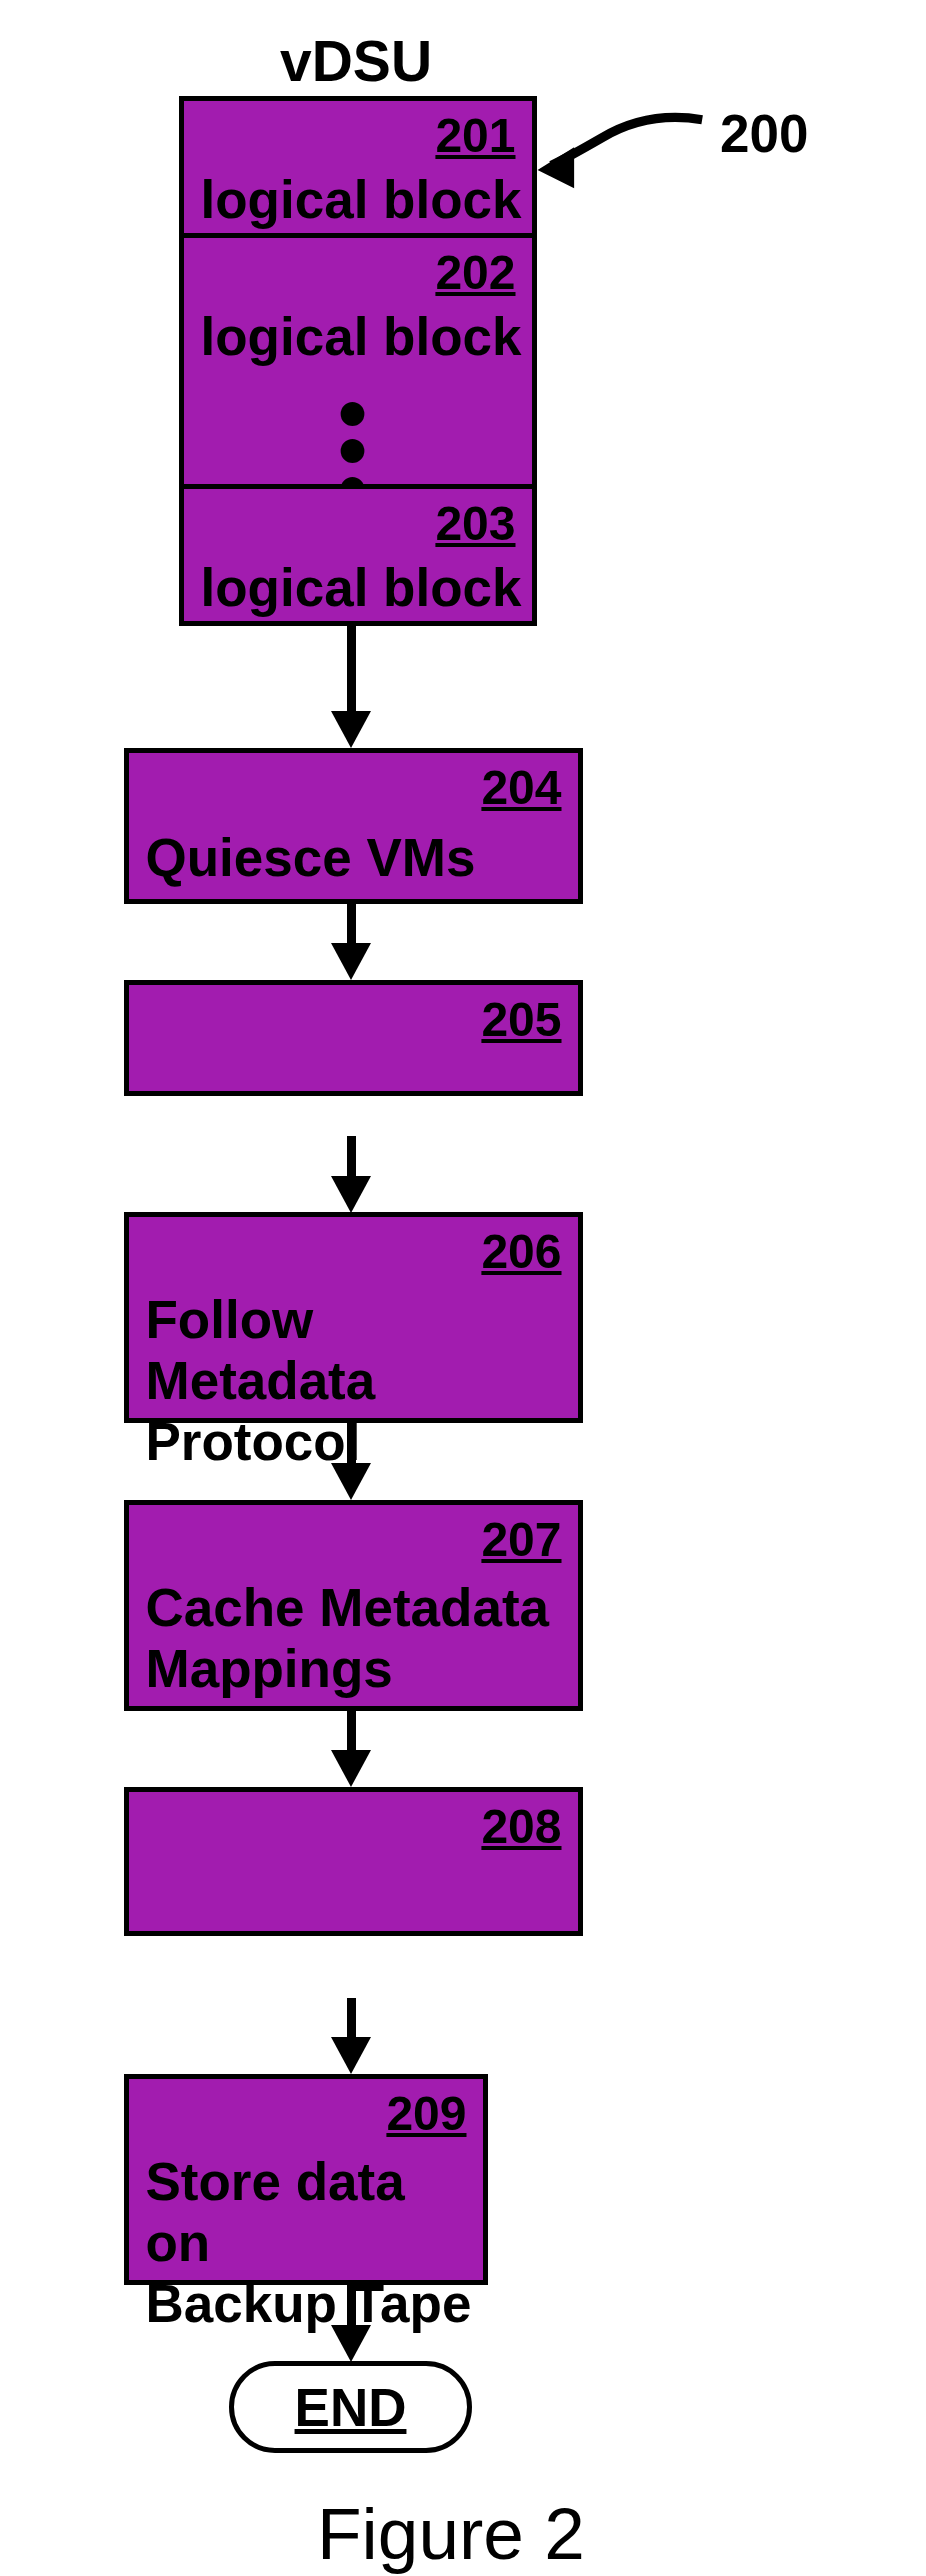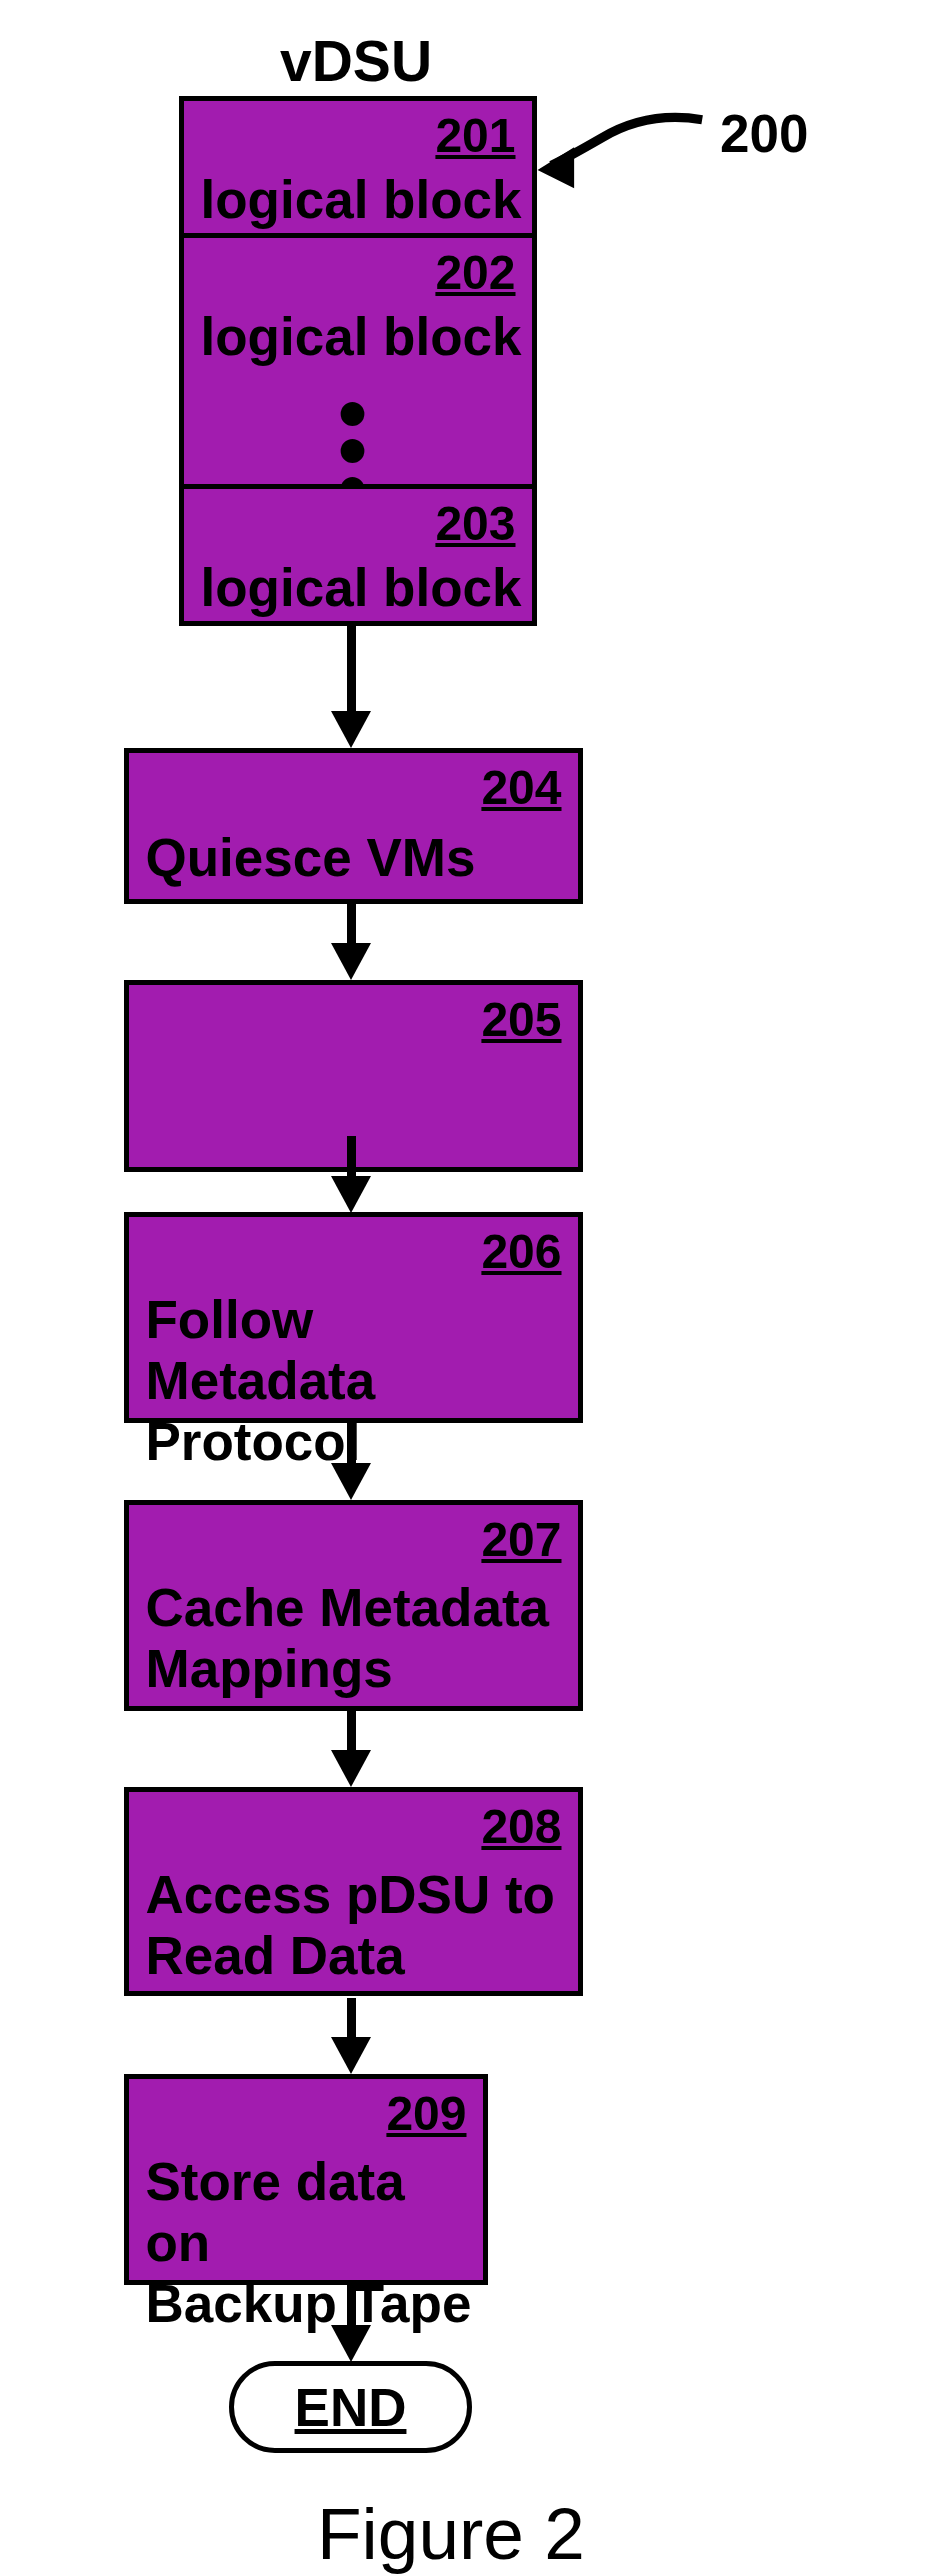--- a/index.html
+++ b/index.html
@@ -114,21 +114,21 @@
 <div class="arrow-head-down" style="left:331px; top:711px;"></div>
 
 <div class="box" style="left:124px; top:748px; width:459px; height:156px;">
   <span class="box-number">204</span>
   <span class="box-label" style="top:75px;">Quiesce VMs</span>
 </div>
 
 <div class="arrow-line" style="left:347px; top:904px; width:9.2px; height:41px;"></div>
 <div class="arrow-head-down" style="left:331px; top:943px;"></div>
 
-<div class="box" style="left:124px; top:980px; width:459px; height:192px;">
+<div class="box" style="left:124px; top:980px; width:459px; height:116px;">
   <span class="box-number">205</span>
 </div>
 
 <div class="arrow-line" style="left:347px; top:1136px; width:9.2px; height:41px;"></div>
 <div class="arrow-head-down" style="left:331px; top:1176px;"></div>
 
 <div class="box" style="left:124px; top:1212px; width:459px; height:211px;">
   <span class="box-number">206</span>
   <span class="box-label" style="top:73px; white-space:pre-line;">Follow
 Metadata Protocol</span>
@@ -139,24 +139,22 @@
 
 <div class="box" style="left:124px; top:1500px; width:459px; height:211px;">
   <span class="box-number">207</span>
   <span class="box-label" style="top:73px; white-space:pre-line;">Cache Metadata
 Mappings</span>
 </div>
 
 <div class="arrow-line" style="left:347px; top:1711px; width:9.2px; height:41px;"></div>
 <div class="arrow-head-down" style="left:331px; top:1750px;"></div>
 
-<div class="box" style="left:124px; top:1787px; width:459px; height:209px;">
+<div class="box" style="left:124px; top:1787px; width:459px; height:149px;">
   <span class="box-number">208</span>
-  <span class="box-label" style="top:73px; white-space:pre-line;">Access pDSU to
-Read Data</span>
 </div>
 
 <div class="arrow-line" style="left:347px; top:1998px; width:9.2px; height:41px;"></div>
 <div class="arrow-head-down" style="left:331px; top:2037px;"></div>
 
 <div class="box" style="left:124px; top:2074px; width:364px; height:211px;">
   <span class="box-number">209</span>
   <span class="box-label" style="top:73px; white-space:pre-line;">Store data on
 Backup Tape</span>
 </div>

